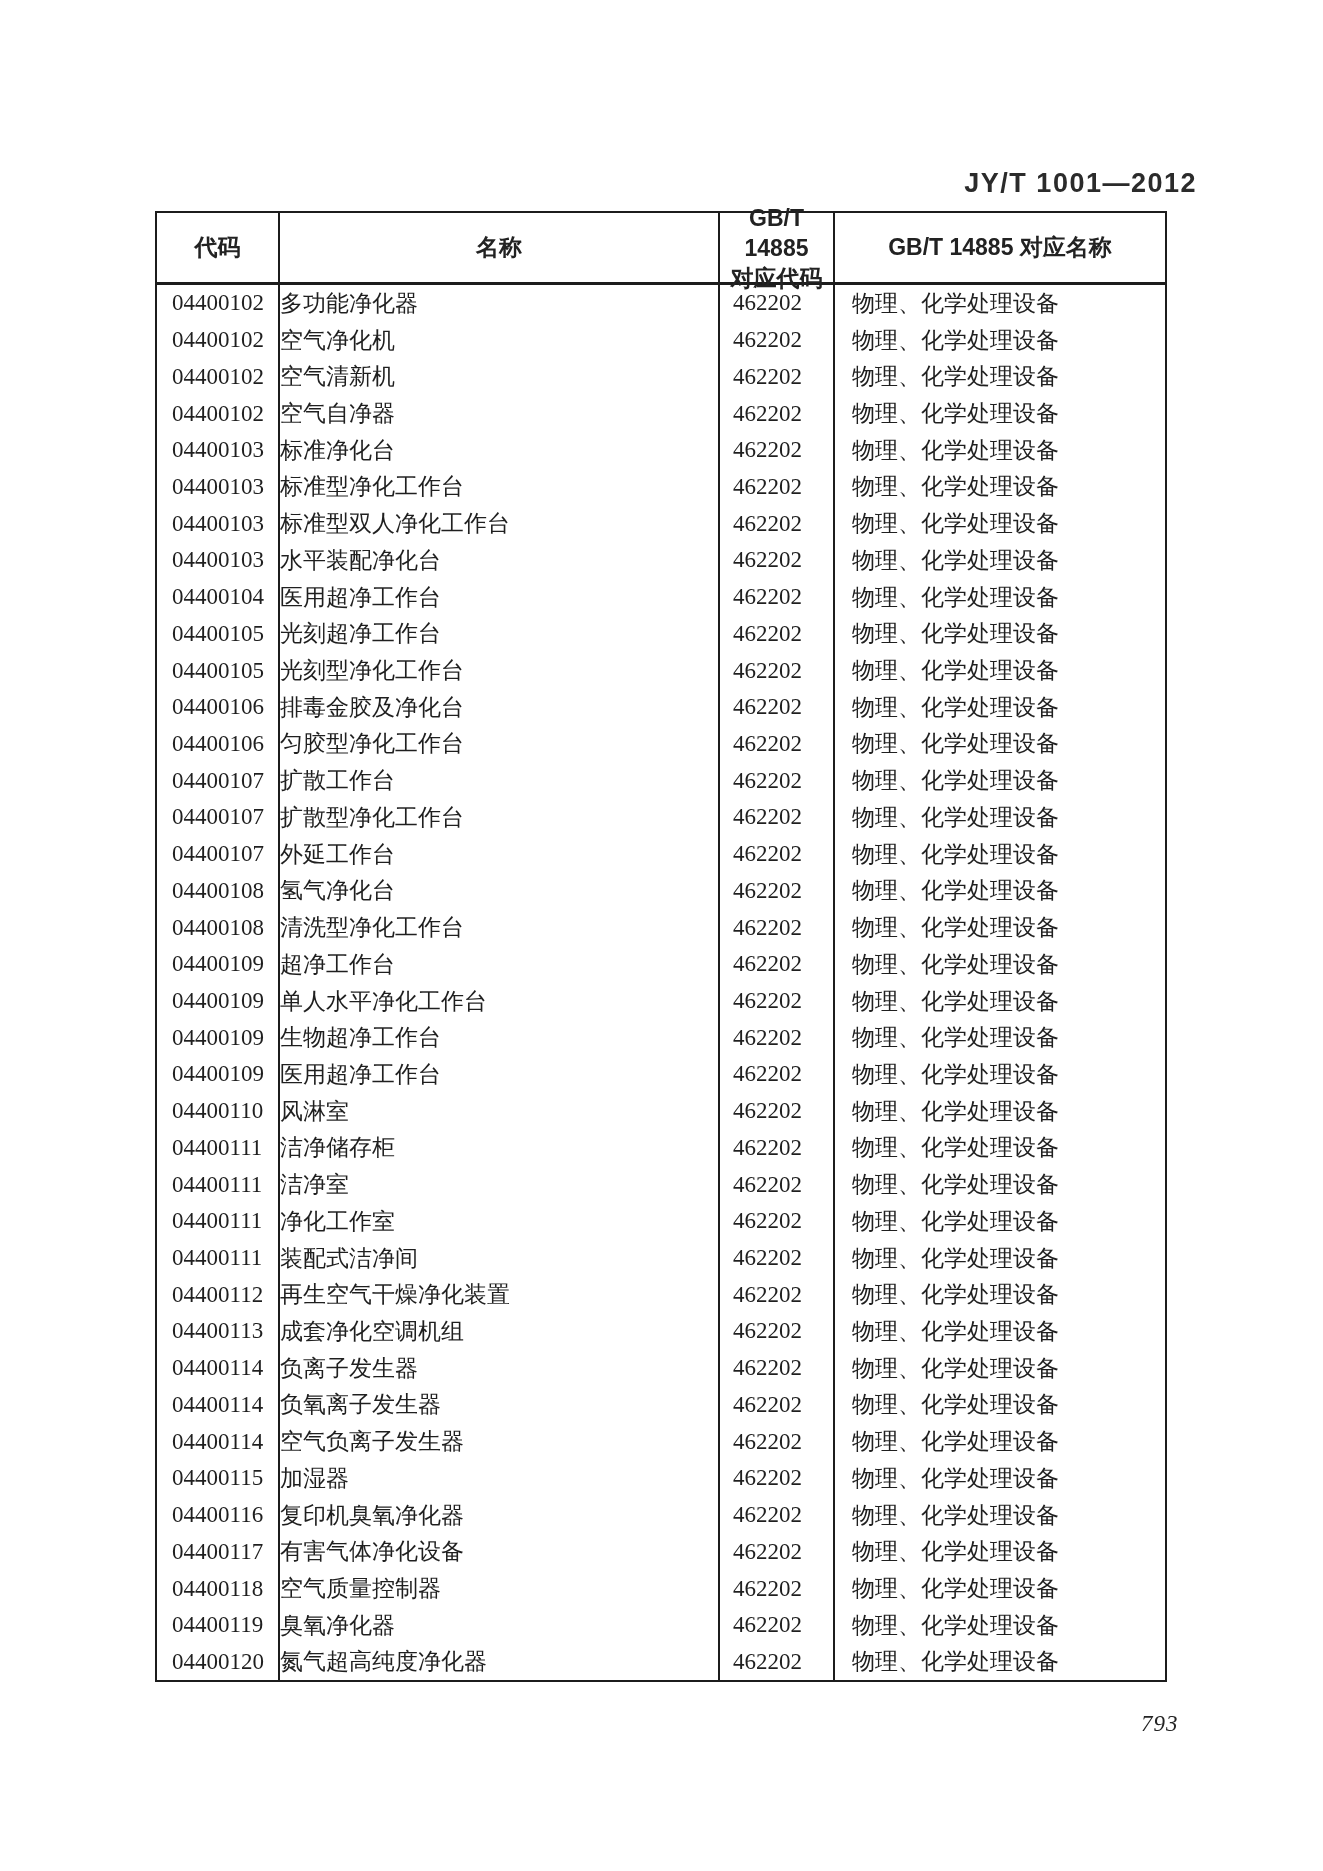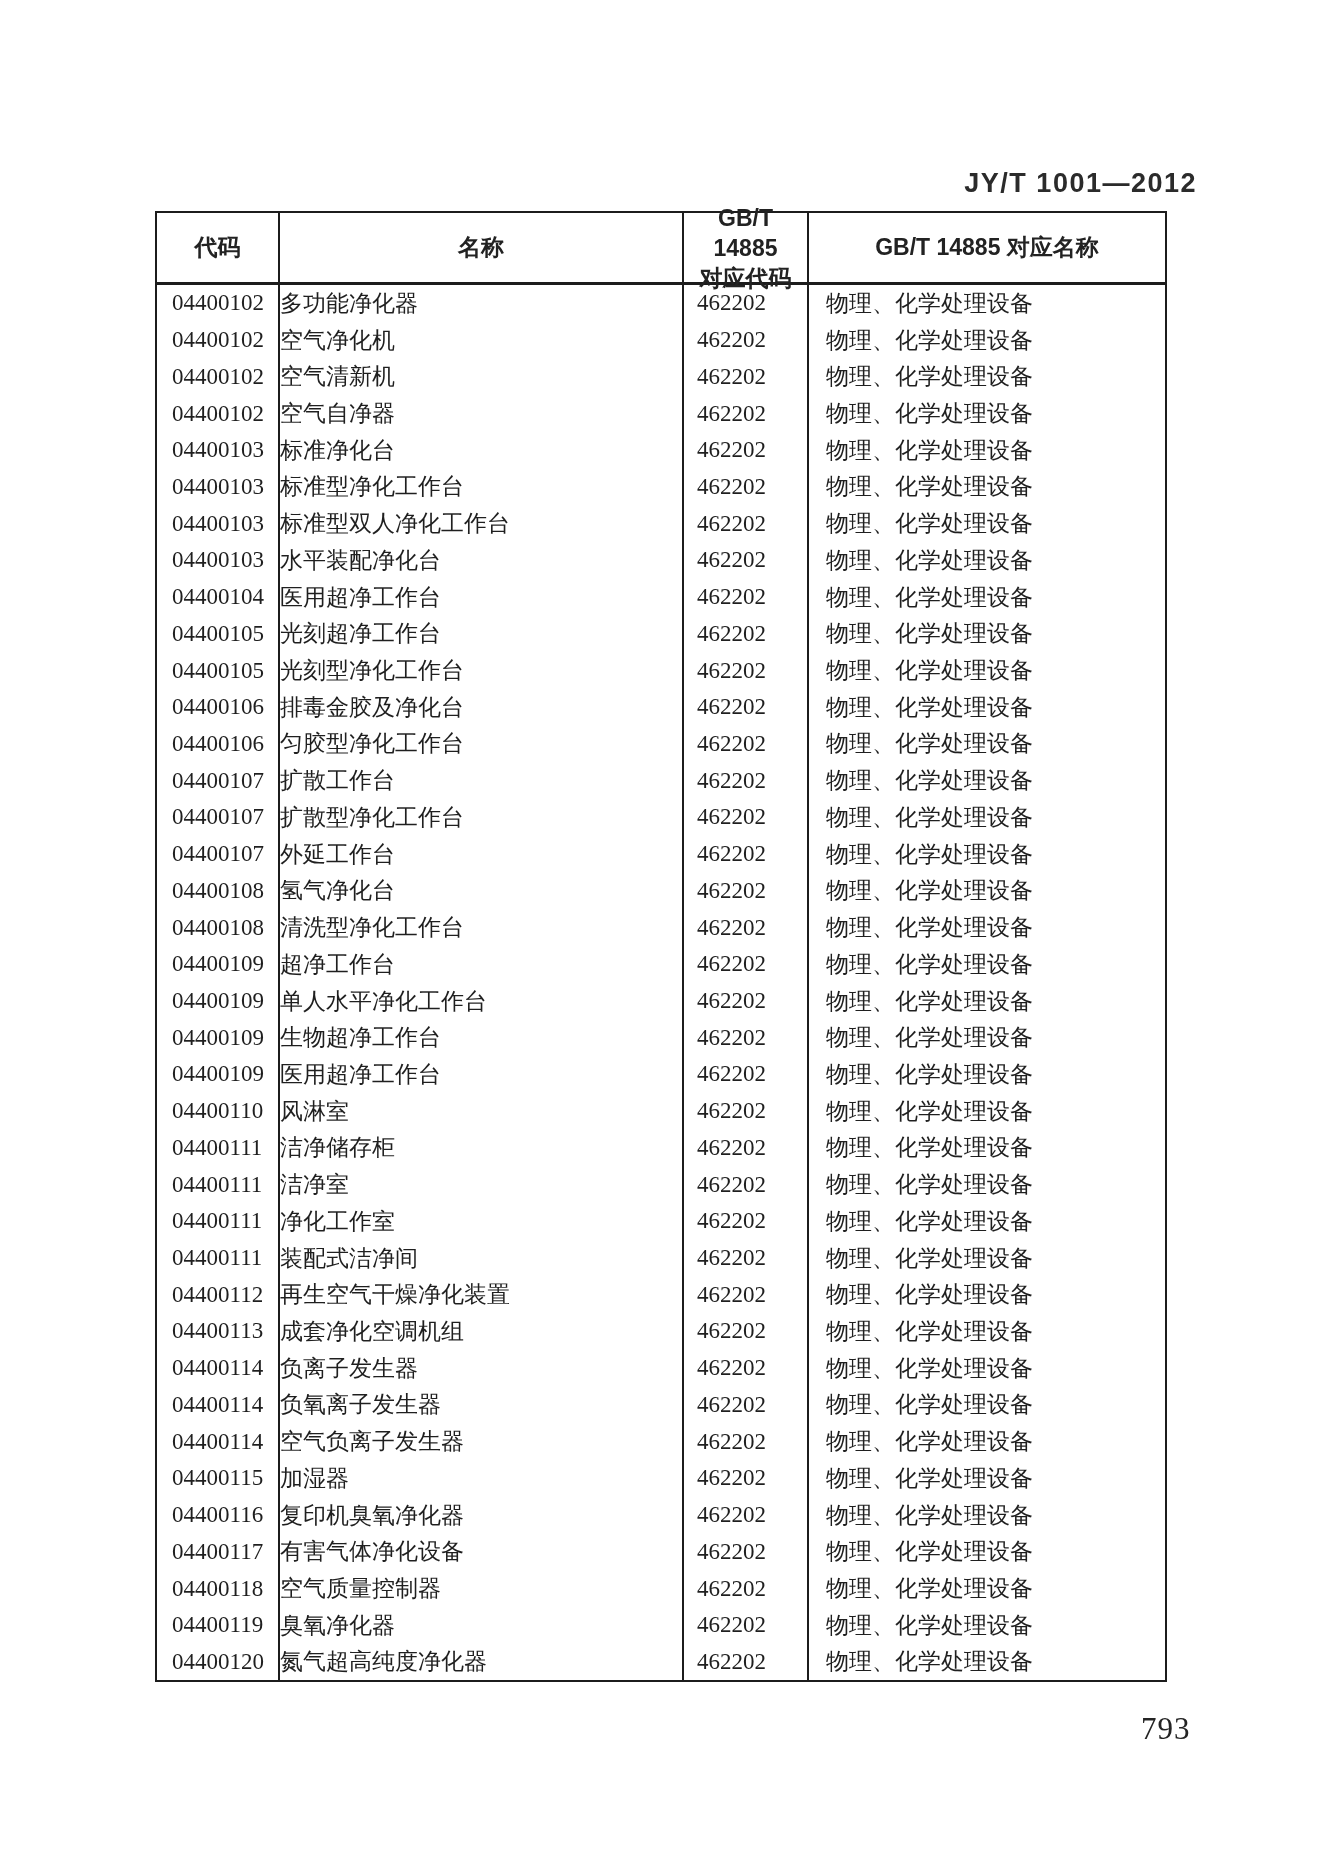--- a/index.html
+++ b/index.html
@@ -41,22 +41,22 @@
     color:#222222;
   }
   .th {
     display:flex;
     align-items:center;
     justify-content:center;
     box-sizing:border-box;
     text-align:center;
   }
   .c1 { width:123px; border-right:2px solid #1c1c1c; }
-  .c2 { width:404px; border-right:2px solid #1c1c1c; }
-  .c3 { width:125px; border-right:2px solid #1c1c1c; }
+  .c2 { width:440px; border-right:2px solid #1c1c1c; }
+  .c3 { width:115px; border-right:2px solid #1c1c1c; }
   .c4 { flex:1; }
   .th.c3 { flex-direction:column; line-height:30px; }
   .tbody { }
   .tr {
     display:flex;
     height:36.72px;
     font-size:23px;
     color:#1f1f1f;
   }
   .td {
@@ -66,23 +66,24 @@
     white-space:nowrap;
     overflow:hidden;
   }
   .td.c1 { padding-left:15px; }
   .td.c2 { }
   .td.c3 { padding-left:13px; }
   .td.c4 { padding-left:17px; }
   .page-number {
     position:absolute;
     left:1141px; top:1711px;
-    font-size:31px;
+    font-size:23px;
     color:#242424;
     letter-spacing:1px;
+    font-style:italic;
   }
 </style>
 </head>
 <body>
 
 <div class="page">
 
   <div class="doc-number">JY/T 1001—2012</div>
 
   <div class="table">

